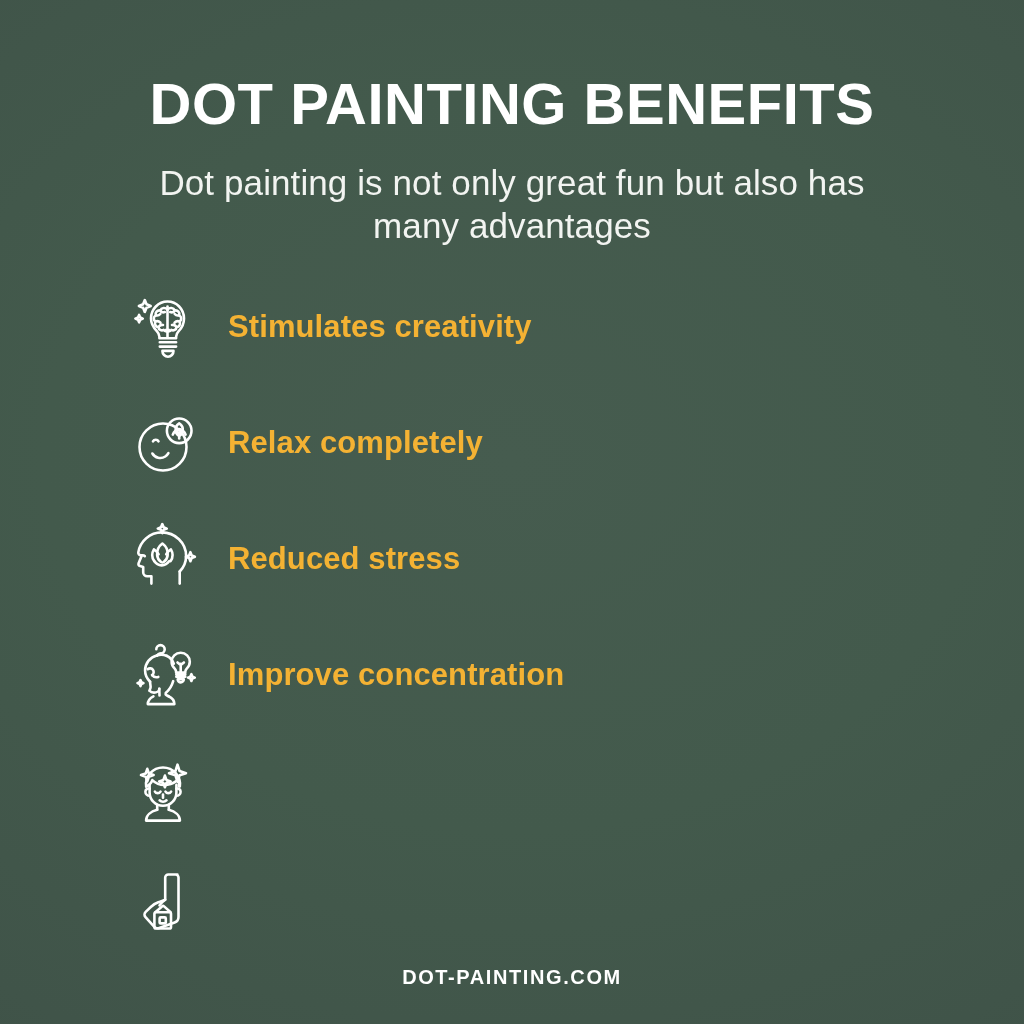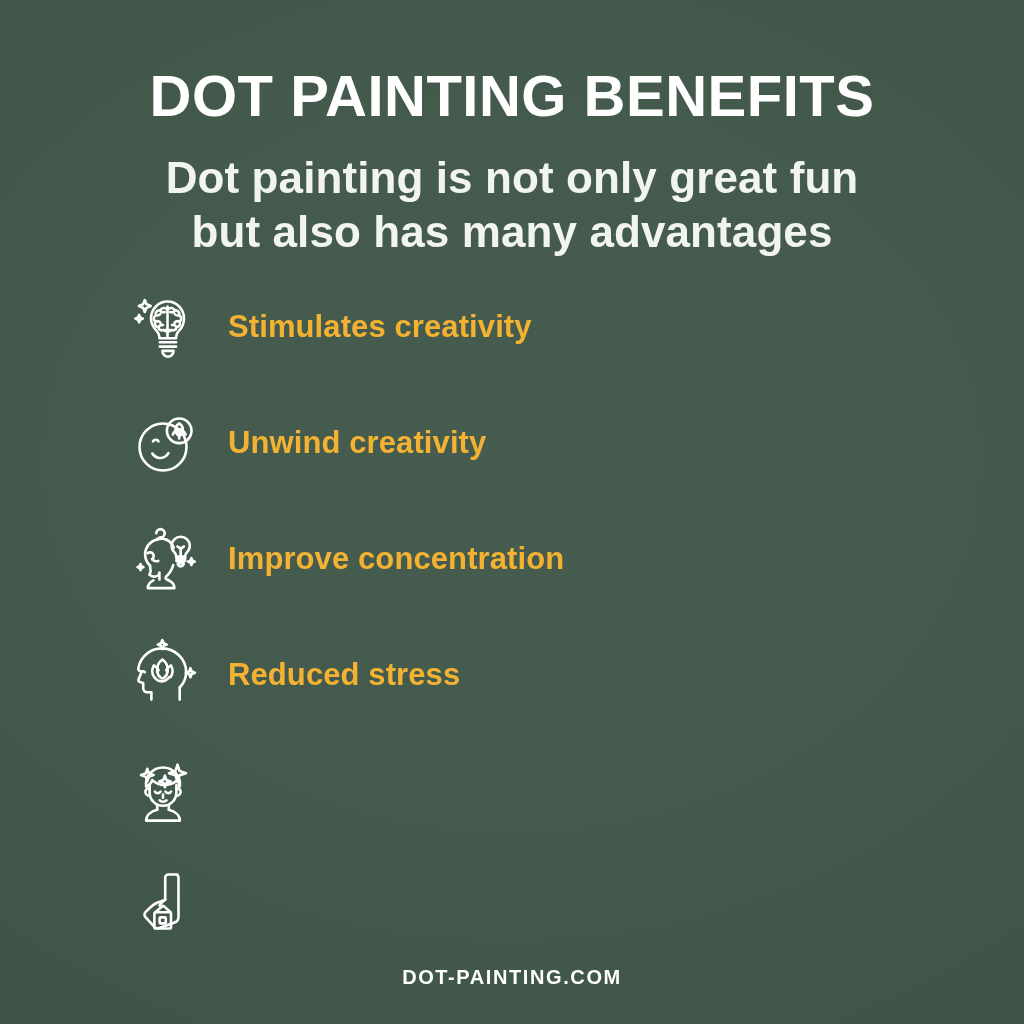--- a/index.html
+++ b/index.html
@@ -32,39 +32,39 @@
   
   .header {
     position: absolute;
     top: 0;
     left: 0;
     width: 1024px;
     text-align: center;
   }
 
   .title {
-    margin: 0;
+    margin: 8px;
     padding-top: 67px;
     color: #ffffff;
     font-family: "Liberation Sans", sans-serif;
     font-size: 58px;
     font-weight: 700;
     letter-spacing: 0.5px;
     line-height: 1.0;
     white-space: nowrap;
   }
 
   .subtitle {
     margin: 5px auto;
     padding-top: 21px;
     width: 760px;
     color: #f2f4f1;
     font-family: "Liberation Sans", sans-serif;
-    font-size: 44px;
-    font-weight: 700;
+    font-size: 35px;
+    font-weight: 400;
     line-height: 1.22;
     letter-spacing: 0.1px;
   }
 
   
   .benefits {
     position: absolute;
     top: 268px;
     left: 0;
     width: 832px;
@@ -181,21 +181,42 @@
           <path d="M19.4 49.5c2.5 4.4 8.6 5.8 12.9 3 1.3-.8 2.4-2 3.1-3.3"></path>
 
           <circle cx="46.2" cy="26.8" r="12.3"></circle>
 
           <path d="M46.2 19.4c2.6 1.6 4 4.6 3.6 7.6-.3 2-1.6 3.8-3.6 4.9-2-1.1-3.3-2.9-3.6-4.9-.4-3 1-6 3.6-7.6z"></path>
           <path d="M39.8 30.6c1-2.8 3.6-4.7 6.4-5M52.6 30.6c-1-2.8-3.6-4.7-6.4-5"></path>
           <path d="M46.2 29.6v4.9"></path>
           <circle cx="46.2" cy="27" r="1.9"></circle>
         </svg>
       </span>
-      <span class="benefit-label">Unwind creativity</span>
+      <span class="benefit-label">Relax completely</span>
+    </div>
+
+    <div class="benefit-row">
+      <span class="benefit-icon">
+        <svg viewBox="0 0 66 76" aria-hidden="true">
+
+          <path d="M46.7 51.5c4-4.2 6.4-9.7 6.4-15.6 0-13-11-23.5-24.2-23.5-12 0-21.9 8.7-23.6 20-.2 1.5.9 2.8 2.4 2.8h1.2l-3.3 8.1c-.5 1.2.2 2.5 1.4 2.8l3.2.8v5.3c0 2.2 1.8 4 4 4h4.2v7.4"></path>
+          <path d="M46.7 51.5v12.1"></path>
+
+          <path d="M9.7 35.2c.9 0 1.6.4 2.1 1"></path>
+
+          <path d="M29.4 23.5c3.6 2.6 5.6 6.9 5.3 11.4-.2 2.8-1.6 5.4-4 7.1-1.1.8-1.5.8-2.6 0-2.4-1.7-3.8-4.3-4-7.1-.3-4.5 1.7-8.8 5.3-11.4z"></path>
+          <path d="M21.2 41.1c-2.4-3.5-2.5-8.1-.3-11.8 2.1 1.2 3.7 3 4.7 5.1"></path>
+          <path d="M37.6 41.1c2.4-3.5 2.5-8.1.3-11.8-2.1 1.2-3.7 3-4.7 5.1"></path>
+          <path d="M21.2 41.1c1.7 2.5 4.5 4.1 7.5 4.3 3.1-.2 5.8-1.8 7.6-4.3"></path>
+
+          <path d="M29.3 4.1l1.3 3.2 3.2 1.3-3.2 1.3-1.3 3.2-1.3-3.2-3.2-1.3 3.2-1.3z"></path>
+          <path d="M57.4 32.2l1.3 3.2 3.2 1.3-3.2 1.3-1.3 3.2-1.3-3.2-3.2-1.3 3.2-1.3z"></path>
+        </svg>
+      </span>
+      <span class="benefit-label">Reduced stress</span>
     </div>
 
     <div class="benefit-row">
       <span class="benefit-icon">
         <svg viewBox="0 0 66 76" aria-hidden="true">
 
           <path d="M24.4 19.2c-7.6 1.9-12.3 8.2-12.3 15.3 0 4.6 2 8.3 5 11.2"></path>
           <path d="M24.4 19.2c3.1-.8 6.4-.6 9.2.6"></path>
 
           <path d="M23.3 13.3c0-2.3 1.9-4.2 4.2-4.2s4.2 1.9 4.2 4.2-1.9 4.2-4.2 4.2"></path>
@@ -222,41 +243,20 @@
           <path d="M7.5 44.1l.9 2.1 2.1.9-2.1.9-.9 2.1-.9-2.1-2.1-.9 2.1-.9z"></path>
         </svg>
       </span>
       <span class="benefit-label">Improve concentration</span>
     </div>
 
     <div class="benefit-row">
       <span class="benefit-icon">
         <svg viewBox="0 0 66 76" aria-hidden="true">
 
-          <path d="M46.7 51.5c4-4.2 6.4-9.7 6.4-15.6 0-13-11-23.5-24.2-23.5-12 0-21.9 8.7-23.6 20-.2 1.5.9 2.8 2.4 2.8h1.2l-3.3 8.1c-.5 1.2.2 2.5 1.4 2.8l3.2.8v5.3c0 2.2 1.8 4 4 4h4.2v7.4"></path>
-          <path d="M46.7 51.5v12.1"></path>
-
-          <path d="M9.7 35.2c.9 0 1.6.4 2.1 1"></path>
-
-          <path d="M29.4 23.5c3.6 2.6 5.6 6.9 5.3 11.4-.2 2.8-1.6 5.4-4 7.1-1.1.8-1.5.8-2.6 0-2.4-1.7-3.8-4.3-4-7.1-.3-4.5 1.7-8.8 5.3-11.4z"></path>
-          <path d="M21.2 41.1c-2.4-3.5-2.5-8.1-.3-11.8 2.1 1.2 3.7 3 4.7 5.1"></path>
-          <path d="M37.6 41.1c2.4-3.5 2.5-8.1.3-11.8-2.1 1.2-3.7 3-4.7 5.1"></path>
-          <path d="M21.2 41.1c1.7 2.5 4.5 4.1 7.5 4.3 3.1-.2 5.8-1.8 7.6-4.3"></path>
-
-          <path d="M29.3 4.1l1.3 3.2 3.2 1.3-3.2 1.3-1.3 3.2-1.3-3.2-3.2-1.3 3.2-1.3z"></path>
-          <path d="M57.4 32.2l1.3 3.2 3.2 1.3-3.2 1.3-1.3 3.2-1.3-3.2-3.2-1.3 3.2-1.3z"></path>
-        </svg>
-      </span>
-      <span class="benefit-label">Reduced stress</span>
-    </div>
-
-    <div class="benefit-row">
-      <span class="benefit-icon">
-        <svg viewBox="0 0 66 76" aria-hidden="true">
-
           <path d="M13.2 34.5c-1.4-10.1 6.5-19 16.8-19s18.2 8.9 16.8 19"></path>
 
           <path d="M13.2 34.5c3.2-1.3 5.2-3.6 6.1-6.4 4 3.8 9.5 5.6 15.2 4.7 4.5-.7 8.4-3 11.2-6.2.2 3.1.6 5.7.3 7.9"></path>
 
           <path d="M16.6 32.9v7.5c0 7.4 6 13.4 13.4 13.4s13.4-6 13.4-13.4v-7.5"></path>
 
           <path d="M21.9 39.6c1.3 2.1 4.3 2.1 5.6 0"></path>
           <path d="M32.5 39.6c1.3 2.1 4.3 2.1 5.6 0"></path>
 
           <path d="M30 42.5v3.2"></path>

